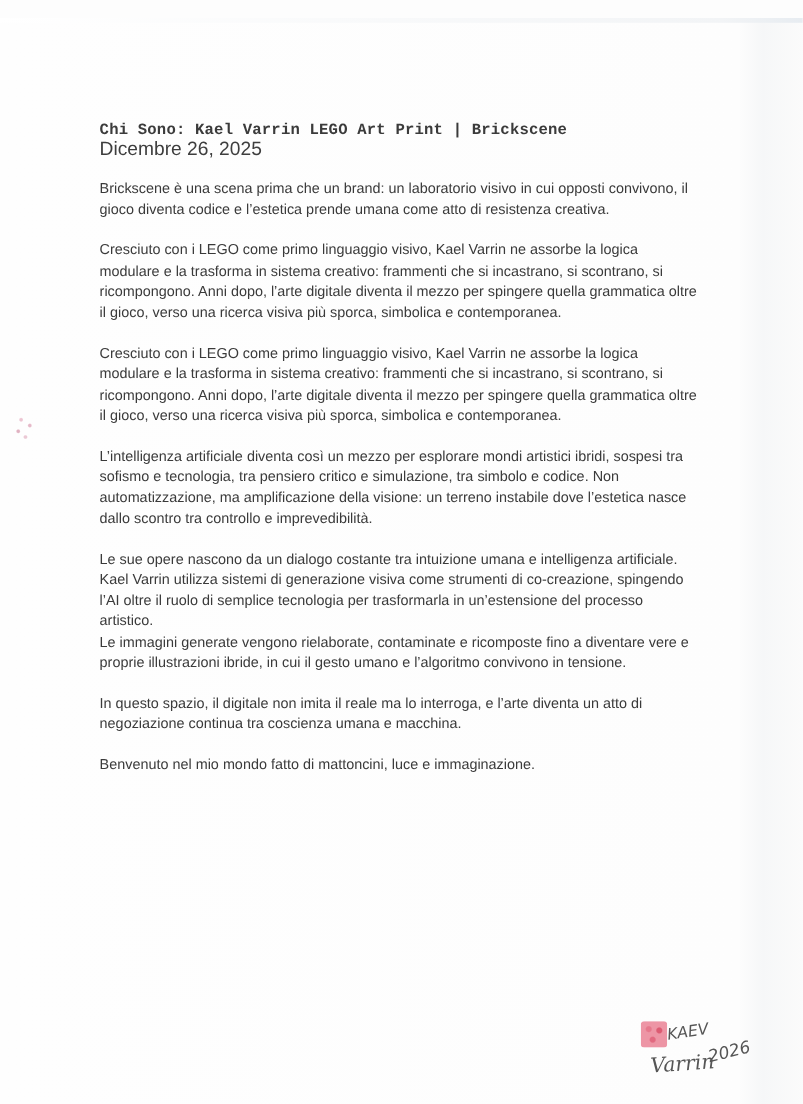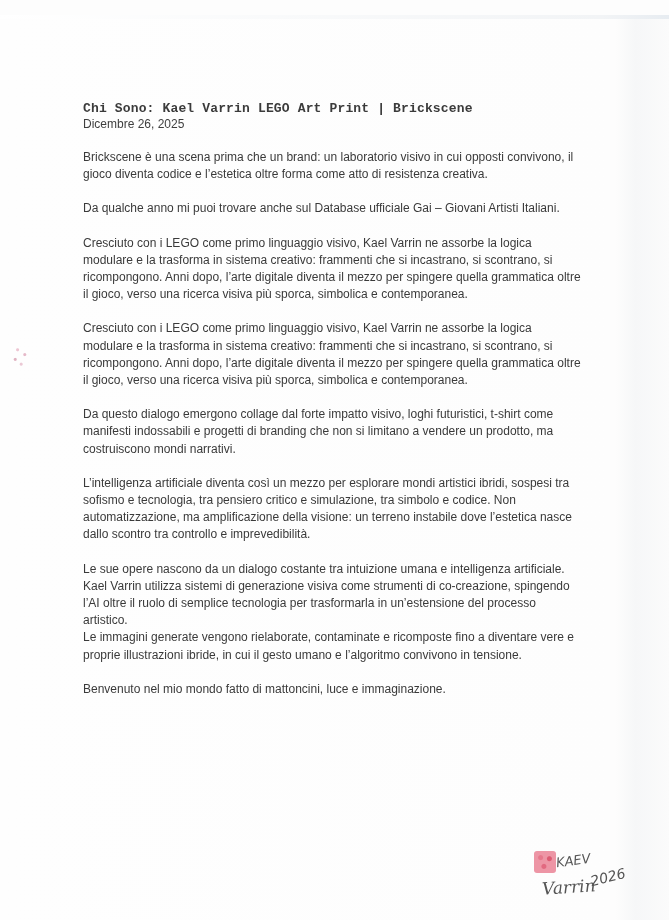--- a/index.html
+++ b/index.html
@@ -40,21 +40,21 @@
       font-family: "Liberation Mono", monospace;
       font-weight: bold;
       font-size: 13px;
       line-height: 16px;
       color: #3b3b3b;
       letter-spacing: 0.15px;
       margin: 0;
       white-space: nowrap;
     }
     .date {
-      font-size: 12px;
+      font-size: 16px;
       line-height: 15px;
       color: #3e3e3e;
       margin: 0 0 17px 0;
     }
     .para {
       margin: 0 0 17px 0;
       white-space: pre-line;
     }
     .signature {
       position: absolute;
@@ -125,29 +125,28 @@
 <body>
 
 <div class="page">
   <div class="top-edge"></div>
   <div class="speckle"></div>
 
   <div class="content">
     <p class="title">Chi Sono: Kael Varrin LEGO Art Print | Brickscene</p>
     <p class="date">Dicembre 26, 2025</p>
 
-    <p class="para">Brickscene è una scena prima che un brand: un laboratorio visivo in cui opposti convivono, il gioco diventa codice e l’estetica oltre forma come atto di resistenza creativa.</p>
-    <p class="para">Da qualche anno mi puoi trovare anche sul Database ufficiale Gai – Giovani Artisti Italiani.</p>
+    <p class="para">Brickscene è una scena prima che un brand: un laboratorio visivo in cui opposti convivono, il gioco diventa codice e l’estetica prende umana come atto di resistenza creativa.</p>
     <p class="para">Cresciuto con i LEGO come primo linguaggio visivo, Kael Varrin ne assorbe la logica modulare e la trasforma in sistema creativo: frammenti che si incastrano, si scontrano, si ricompongono. Anni dopo, l’arte digitale diventa il mezzo per spingere quella grammatica oltre il gioco, verso una ricerca visiva più sporca, simbolica e contemporanea.</p>
     <p class="para">Cresciuto con i LEGO come primo linguaggio visivo, Kael Varrin ne assorbe la logica modulare e la trasforma in sistema creativo: frammenti che si incastrano, si scontrano, si ricompongono. Anni dopo, l’arte digitale diventa il mezzo per spingere quella grammatica oltre il gioco, verso una ricerca visiva più sporca, simbolica e contemporanea.</p>
-    <p class="para">Da questo dialogo emergono collage dal forte impatto visivo, loghi futuristici, t-shirt come manifesti indossabili e progetti di branding che non si limitano a vendere un prodotto, ma costruiscono mondi narrativi.</p>
     <p class="para">L’intelligenza artificiale diventa così un mezzo per esplorare mondi artistici ibridi, sospesi tra sofismo e tecnologia, tra pensiero critico e simulazione, tra simbolo e codice. Non automatizzazione, ma amplificazione della visione: un terreno instabile dove l’estetica nasce dallo scontro tra controllo e imprevedibilità.</p>
     <p class="para">Le sue opere nascono da un dialogo costante tra intuizione umana e intelligenza artificiale.
 Kael Varrin utilizza sistemi di generazione visiva come strumenti di co-creazione, spingendo l’AI oltre il ruolo di semplice tecnologia per trasformarla in un’estensione del processo artistico.
 Le immagini generate vengono rielaborate, contaminate e ricomposte fino a diventare vere e proprie illustrazioni ibride, in cui il gesto umano e l’algoritmo convivono in tensione.</p>
+    <p class="para">In questo spazio, il digitale non imita il reale ma lo interroga, e l’arte diventa un atto di negoziazione continua tra coscienza umana e macchina.</p>
     <p class="para">Benvenuto nel mio mondo fatto di mattoncini, luce e immaginazione.</p>
   </div>
 
   <div class="signature">
     <div class="stamp"></div>
     <span class="sig-line1">KAEV</span>
     <span class="sig-year">2026</span>
     <span class="sig-line2">Varrin</span>
   </div>
 </div>

